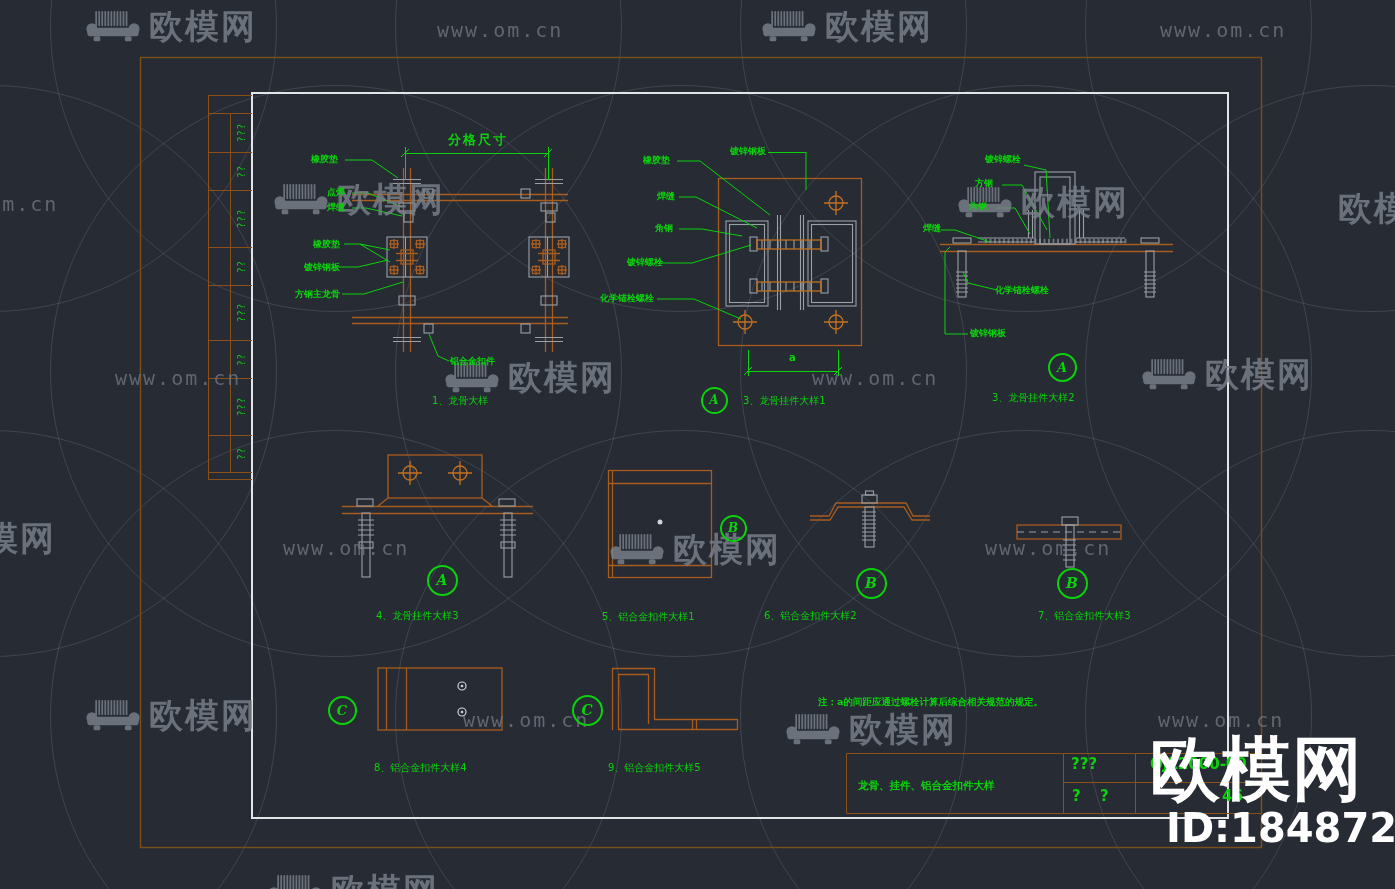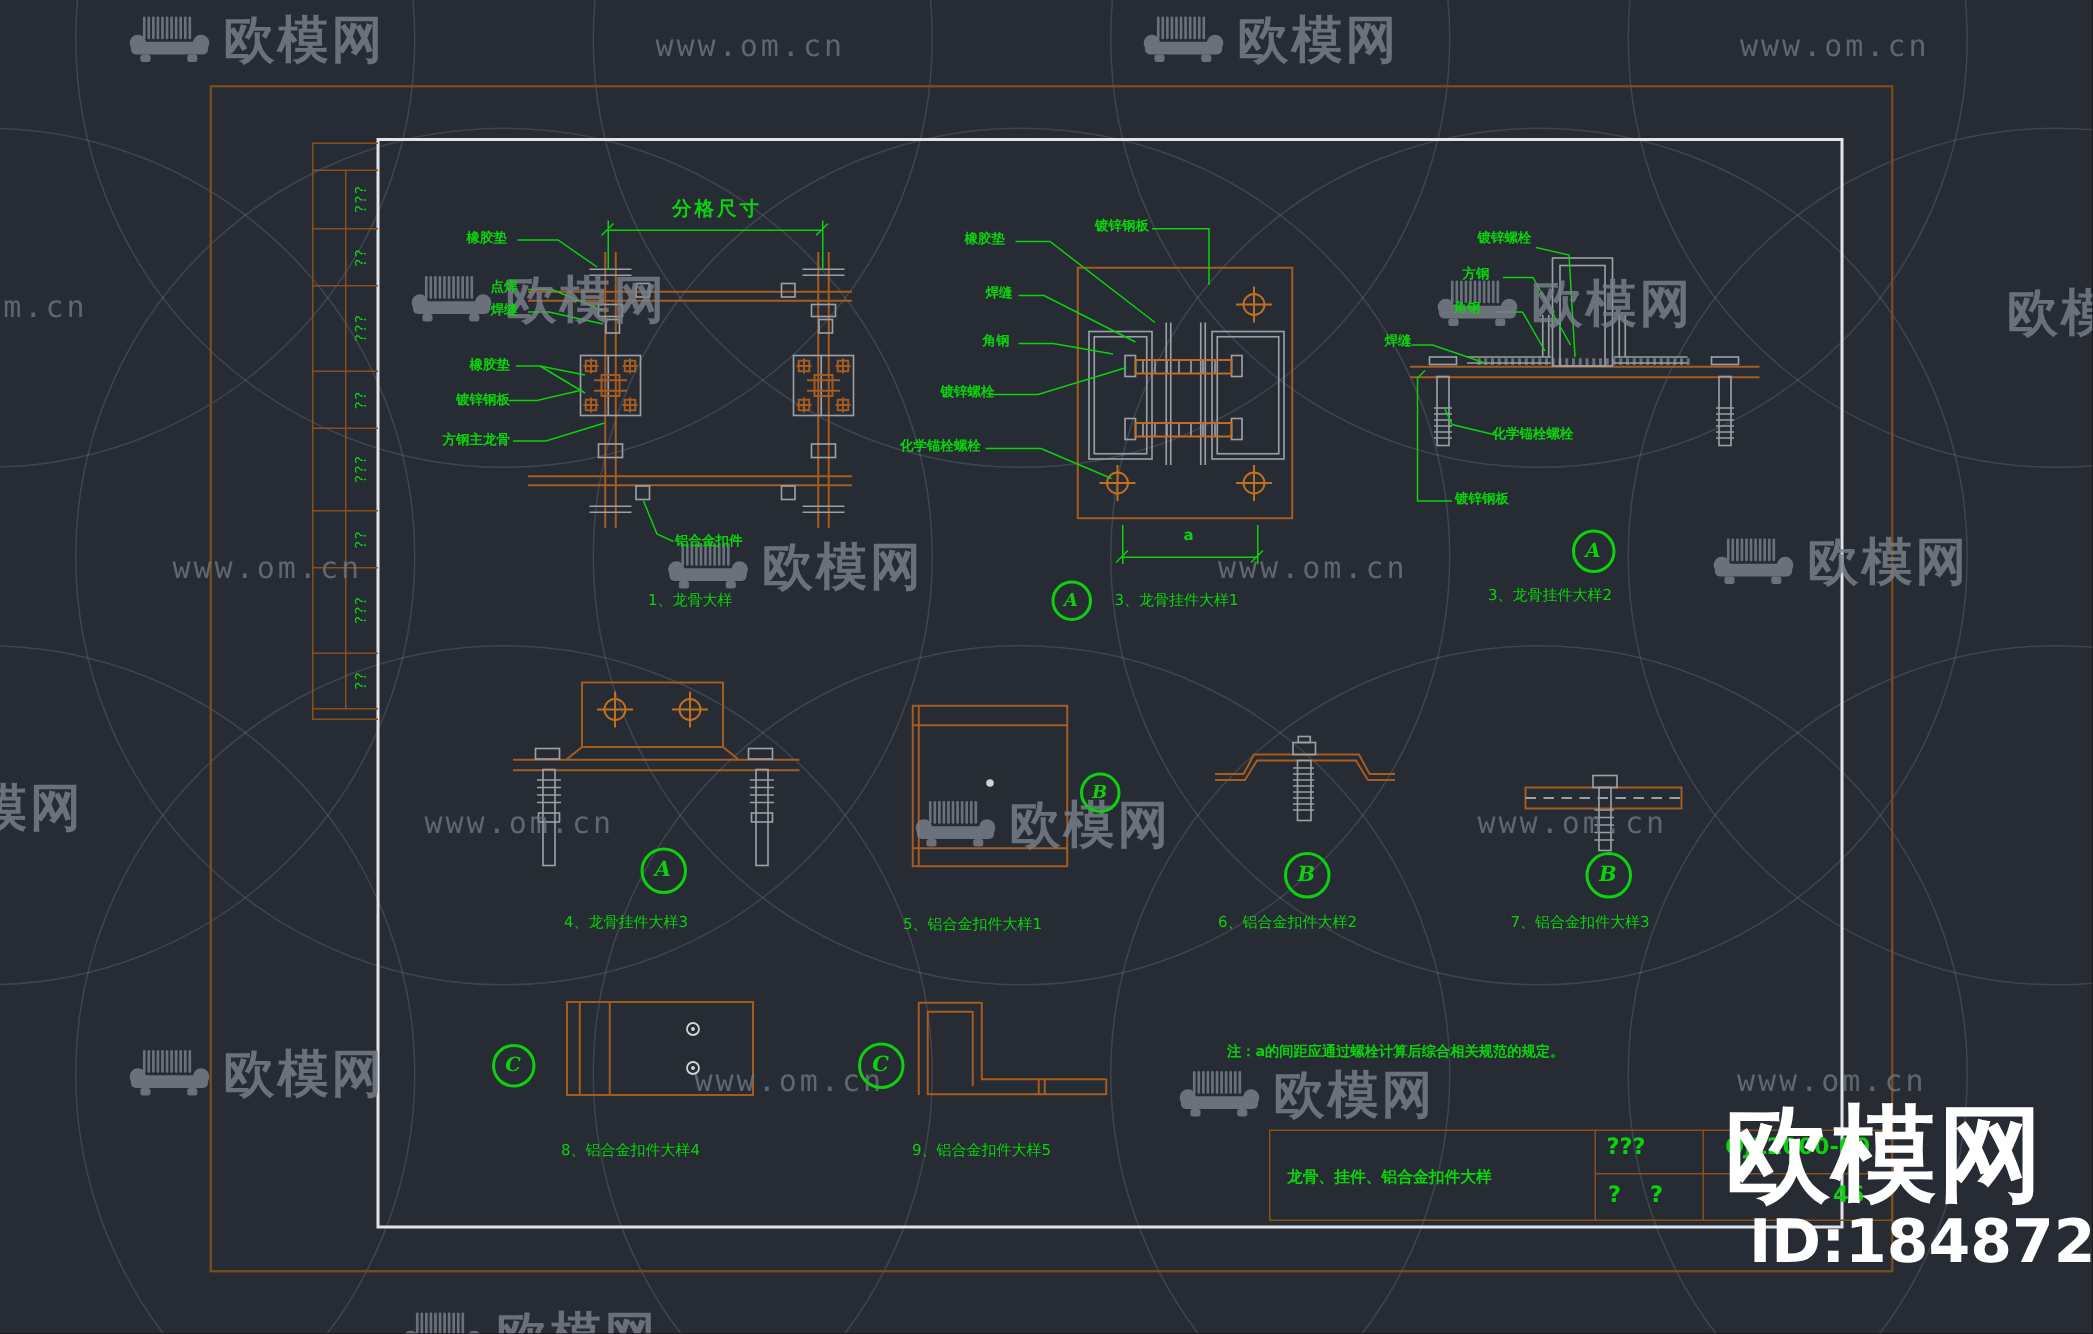--- a/index.html
+++ b/index.html
@@ -368,22 +368,22 @@
   <div class="lbl" style="left:985px;top:154px">镀锌螺栓</div>
   <div class="lbl" style="left:975px;top:178px">方钢</div>
   <div class="lbl" style="left:969px;top:201px">角钢</div>
   <div class="lbl" style="left:923px;top:223px">焊缝</div>
   <div class="lbl" style="left:995px;top:285px">化学锚栓螺栓</div>
   <div class="lbl" style="left:970px;top:328px">镀锌钢板</div>
   <div class="lbl cap" style="left:992px;top:392px">3、龙骨挂件大样2</div>
 
   <div class="lbl cap" style="left:376px;top:610px">4、龙骨挂件大样3</div>
   <div class="lbl cap" style="left:602px;top:611px">5、铝合金扣件大样1</div>
-  <div class="lbl cap" style="left:812px;top:610px">6、铝合金扣件大样2</div>
-  <div class="lbl cap" style="left:1007px;top:610px">7、铝合金扣件大样3</div>
+  <div class="lbl cap" style="left:764px;top:610px">6、铝合金扣件大样2</div>
+  <div class="lbl cap" style="left:1038px;top:610px">7、铝合金扣件大样3</div>
   <div class="lbl cap" style="left:374px;top:762px">8、铝合金扣件大样4</div>
   <div class="lbl cap" style="left:608px;top:762px">9、铝合金扣件大样5</div>
 
   <div class="lbl" style="left:818px;top:697px;font-size:9.5px;font-weight:bold">注：a的间距应通过螺栓计算后综合相关规范的规定。</div>
 
   <div class="bln bln-sm" style="left:700.5px;top:386.5px">
       <span>A</span>
     </div>
   <div class="bln bln-md" style="left:1047.5px;top:352.5px">
       <span>A</span>

